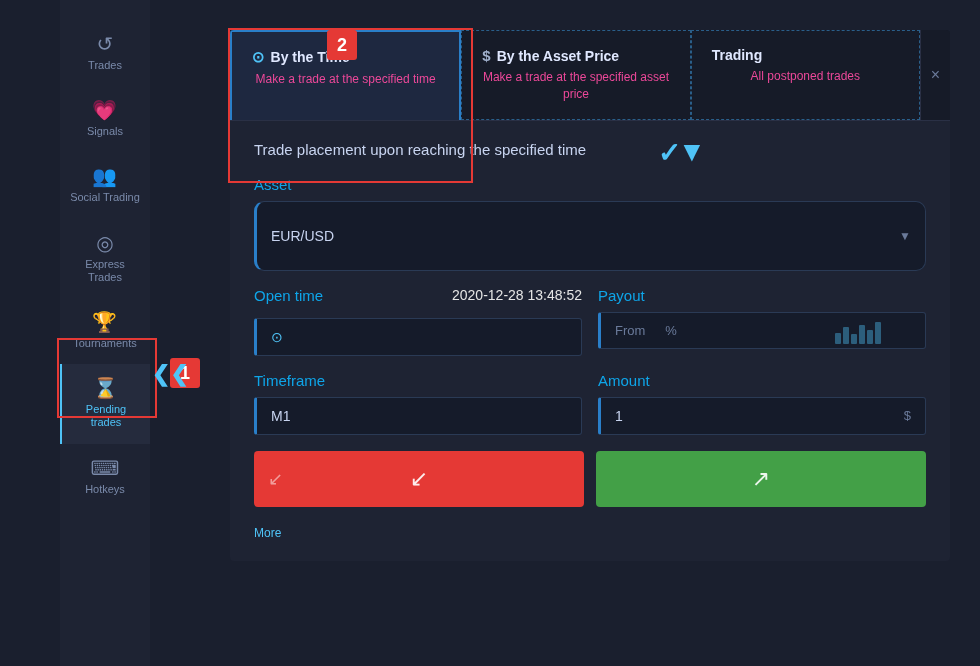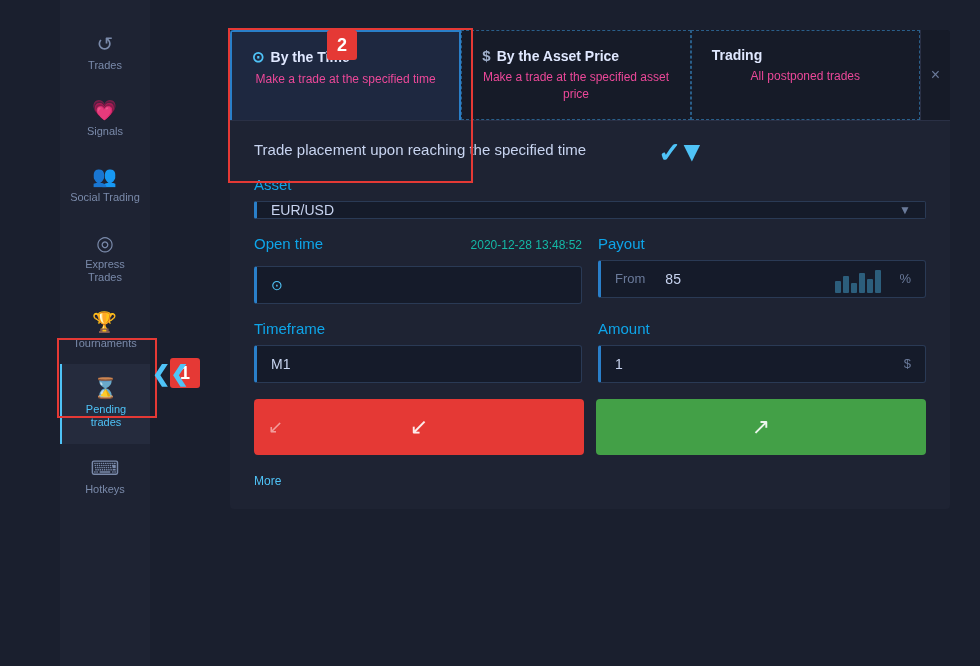--- a/index.html
+++ b/index.html
@@ -203,23 +203,23 @@
     .field-group {
       flex: 1;
     }
 
     .select-field {
       width: 100%;
       background: #151b2a;
       border: 1px solid #2a3a55;
       border-left: 3px solid #2a7fc9;
       color: #c8d4f0;
-      padding: 0 14px;
-      font-size: 14px;
-      border-radius: 2px;
+      padding: 26px 14px;
+      font-size: 14px;
+      border-radius: 10px;
       display: flex;
       align-items: center;
       justify-content: space-between;
       cursor: pointer;
       position: relative;
     }
     .select-field .chevron {
       color: #6a7a9a;
       font-size: 12px;
     }
@@ -291,22 +291,22 @@
       padding: 4px 0;
       opacity: 0.4;
     }
     .chart-bar {
       background: #4fc3f7;
       width: 6px;
       border-radius: 1px;
     }
 
     .open-time-date {
-      color: #14b8a6;
-      font-size: 12px;
+      color: #e5e5e5;
+      font-size: 14px;
       text-align: right;
       margin-bottom: 4px;
     }
 
     
     .trade-buttons {
       display: flex;
       gap: 12px;
       margin-bottom: 16px;
       margin-top: 4px;
@@ -474,33 +474,32 @@
       <div class="field-label">Asset</div>
       <div class="select-field">
         <span>EUR/USD</span>
         <span class="chevron">▼</span>
       </div>
     </div>
 
     
     <div class="field-row">
       <div class="field-group">
-        <div style="display:flex; justify-content:space-between; align-items:center; margin-bottom:6px;">
+        <div style="display:flex; justify-content:space-between; margin-bottom:6px;">
           <div class="field-label">Open time</div>
           <div class="open-time-date">2020-12-28 13:48:52</div>
         </div>
         <div class="input-field">
           <span class="clock-icon">⊙</span>
         </div>
       </div>
       <div class="field-group">
         <div class="field-label">Payout</div>
         <div class="payout-field">
           <span class="from-label">From</span>
-          <span class="value">85</span>
           <div class="chart-bg">
             <div class="chart-bar" style="height:40%;"></div>
             <div class="chart-bar" style="height:60%;"></div>
             <div class="chart-bar" style="height:35%;"></div>
             <div class="chart-bar" style="height:70%;"></div>
             <div class="chart-bar" style="height:50%;"></div>
             <div class="chart-bar" style="height:80%;"></div>
           </div>
           <span class="percent">%</span>
         </div>

